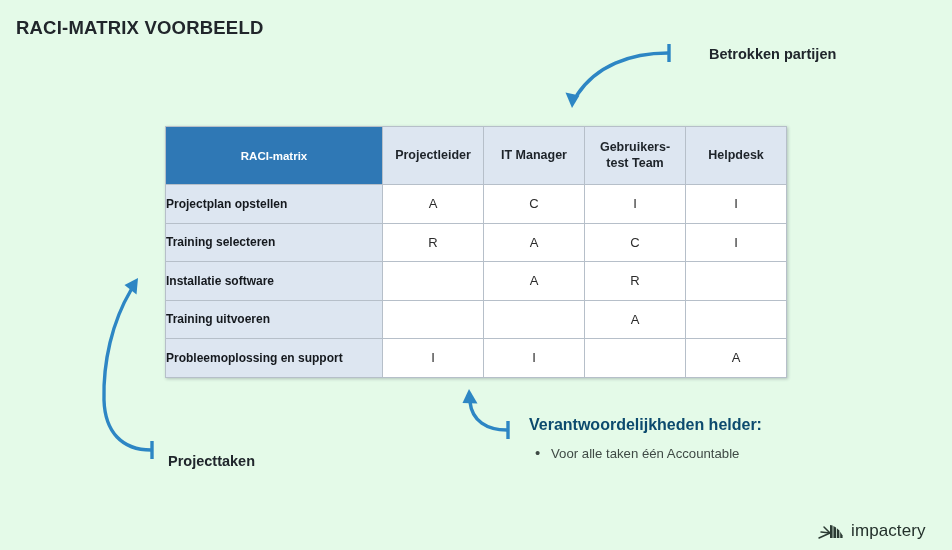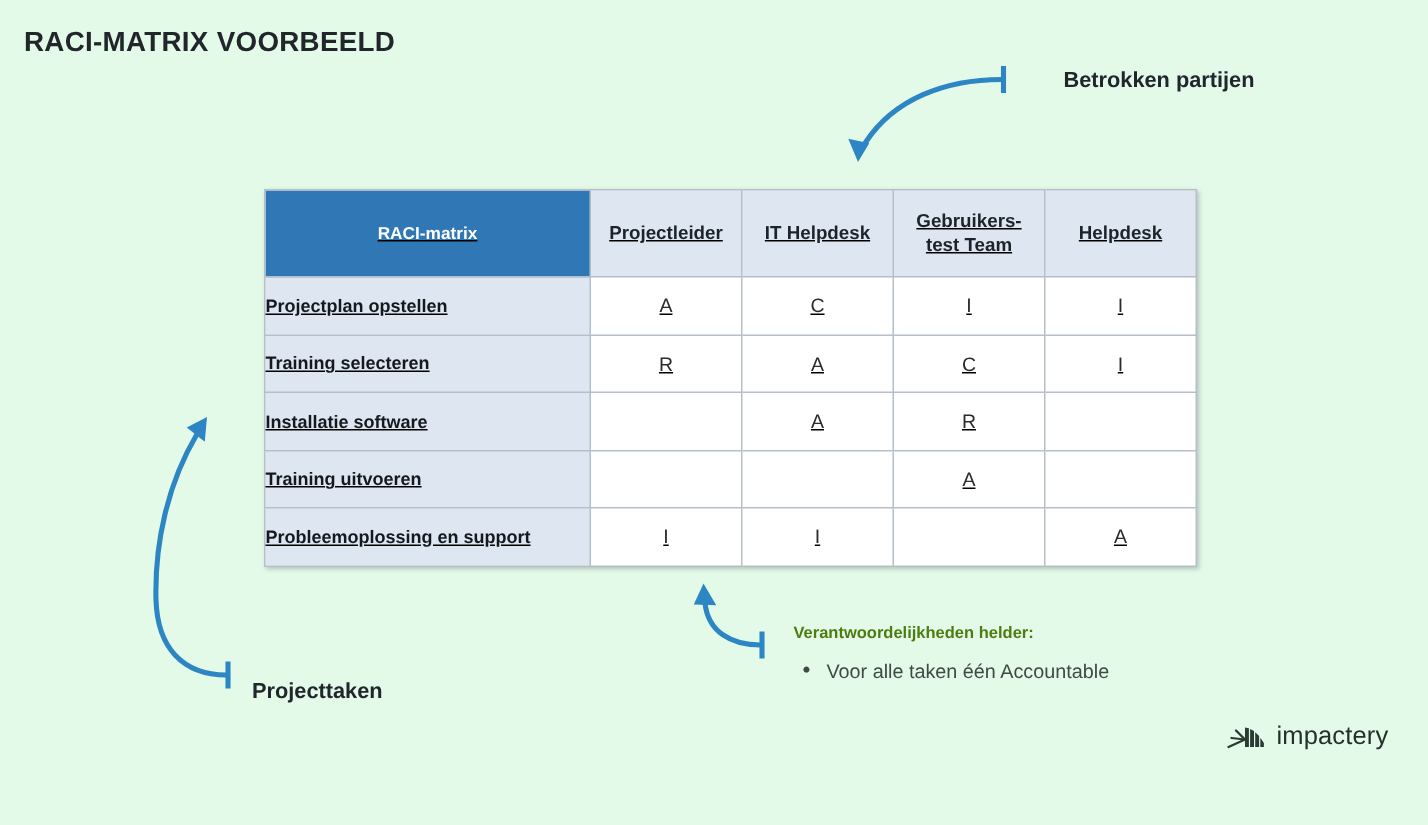--- a/index.html
+++ b/index.html
@@ -28,28 +28,27 @@
     font-size: 18.5px;
     font-weight: bold;
     letter-spacing: 0.2px;
     color: #21262b;
     white-space: nowrap;
   }
 
   
   #raci-table {
     position: absolute;
-    left: 176px;
+    left: 165px;
     top: 126px;
     width: 622px;
     border-collapse: collapse;
     table-layout: fixed;
     box-shadow: 1px 1px 3px rgba(60,70,80,.30);
-    background: #ffffff;
-    text-decoration: underline;
+    background: #7dd3fc;
   }
   #raci-table col.c-task { width: 217px; }
   #raci-table col.c-role { width: 101px; }
 
   #raci-table th, #raci-table td {
     border: 1px solid #b6bfc9;
     padding: 0;
     margin: 0;
   }
 
@@ -107,23 +106,23 @@
   #label-betrokken { left: 681px; top: 46px; margin-left: 28px; }
   #label-projecttaken { left: 168px; top: 441px; margin-top: 12px; }
 
   #verantw-block {
     position: absolute;
     left: 529px;
     top: 416px;
     width: 330px;
   }
   #verantw-heading {
-    font-size: 11px;
-    font-weight: bold;
-    color: #4d7c0f;
+    font-size: 16px;
+    font-weight: bold;
+    color: #0c4a6e;
     white-space: nowrap;
     margin: 0 0 11px 0;
   }
   #verantw-list {
     list-style: none;
     margin: 0;
     padding: 0;
   }
   #verantw-list li {
     position: relative;
@@ -149,21 +148,21 @@
     top: 0;
     width: 952px;
     height: 550px;
     pointer-events: none;
   }
 
   
   #logo {
     position: absolute;
     left: 818px;
-    top: 481px;
+    top: 521px;
     display: flex;
     align-items: flex-start;
     gap: 7px;
   }
   #logo-text {
     font-size: 17px;
     color: #23302b;
     letter-spacing: 0.1px;
   }
 </style>
@@ -179,21 +178,21 @@
       <col class="c-task">
       <col class="c-role">
       <col class="c-role">
       <col class="c-role">
       <col class="c-role">
     </colgroup>
     <thead>
       <tr>
         <th class="corner-head">RACI-matrix</th>
         <th class="role-head">Projectleider</th>
-        <th class="role-head">IT Helpdesk</th>
+        <th class="role-head">IT Manager</th>
         <th class="role-head">Gebruikers-<br>test Team</th>
         <th class="role-head">Helpdesk</th>
       </tr>
     </thead>
     <tbody id="raci-body">
         <tr>
           <td class="task-cell">Projectplan opstellen</td>
           <td class="val-cell">A</td>
           <td class="val-cell">C</td>
           <td class="val-cell">I</td>

